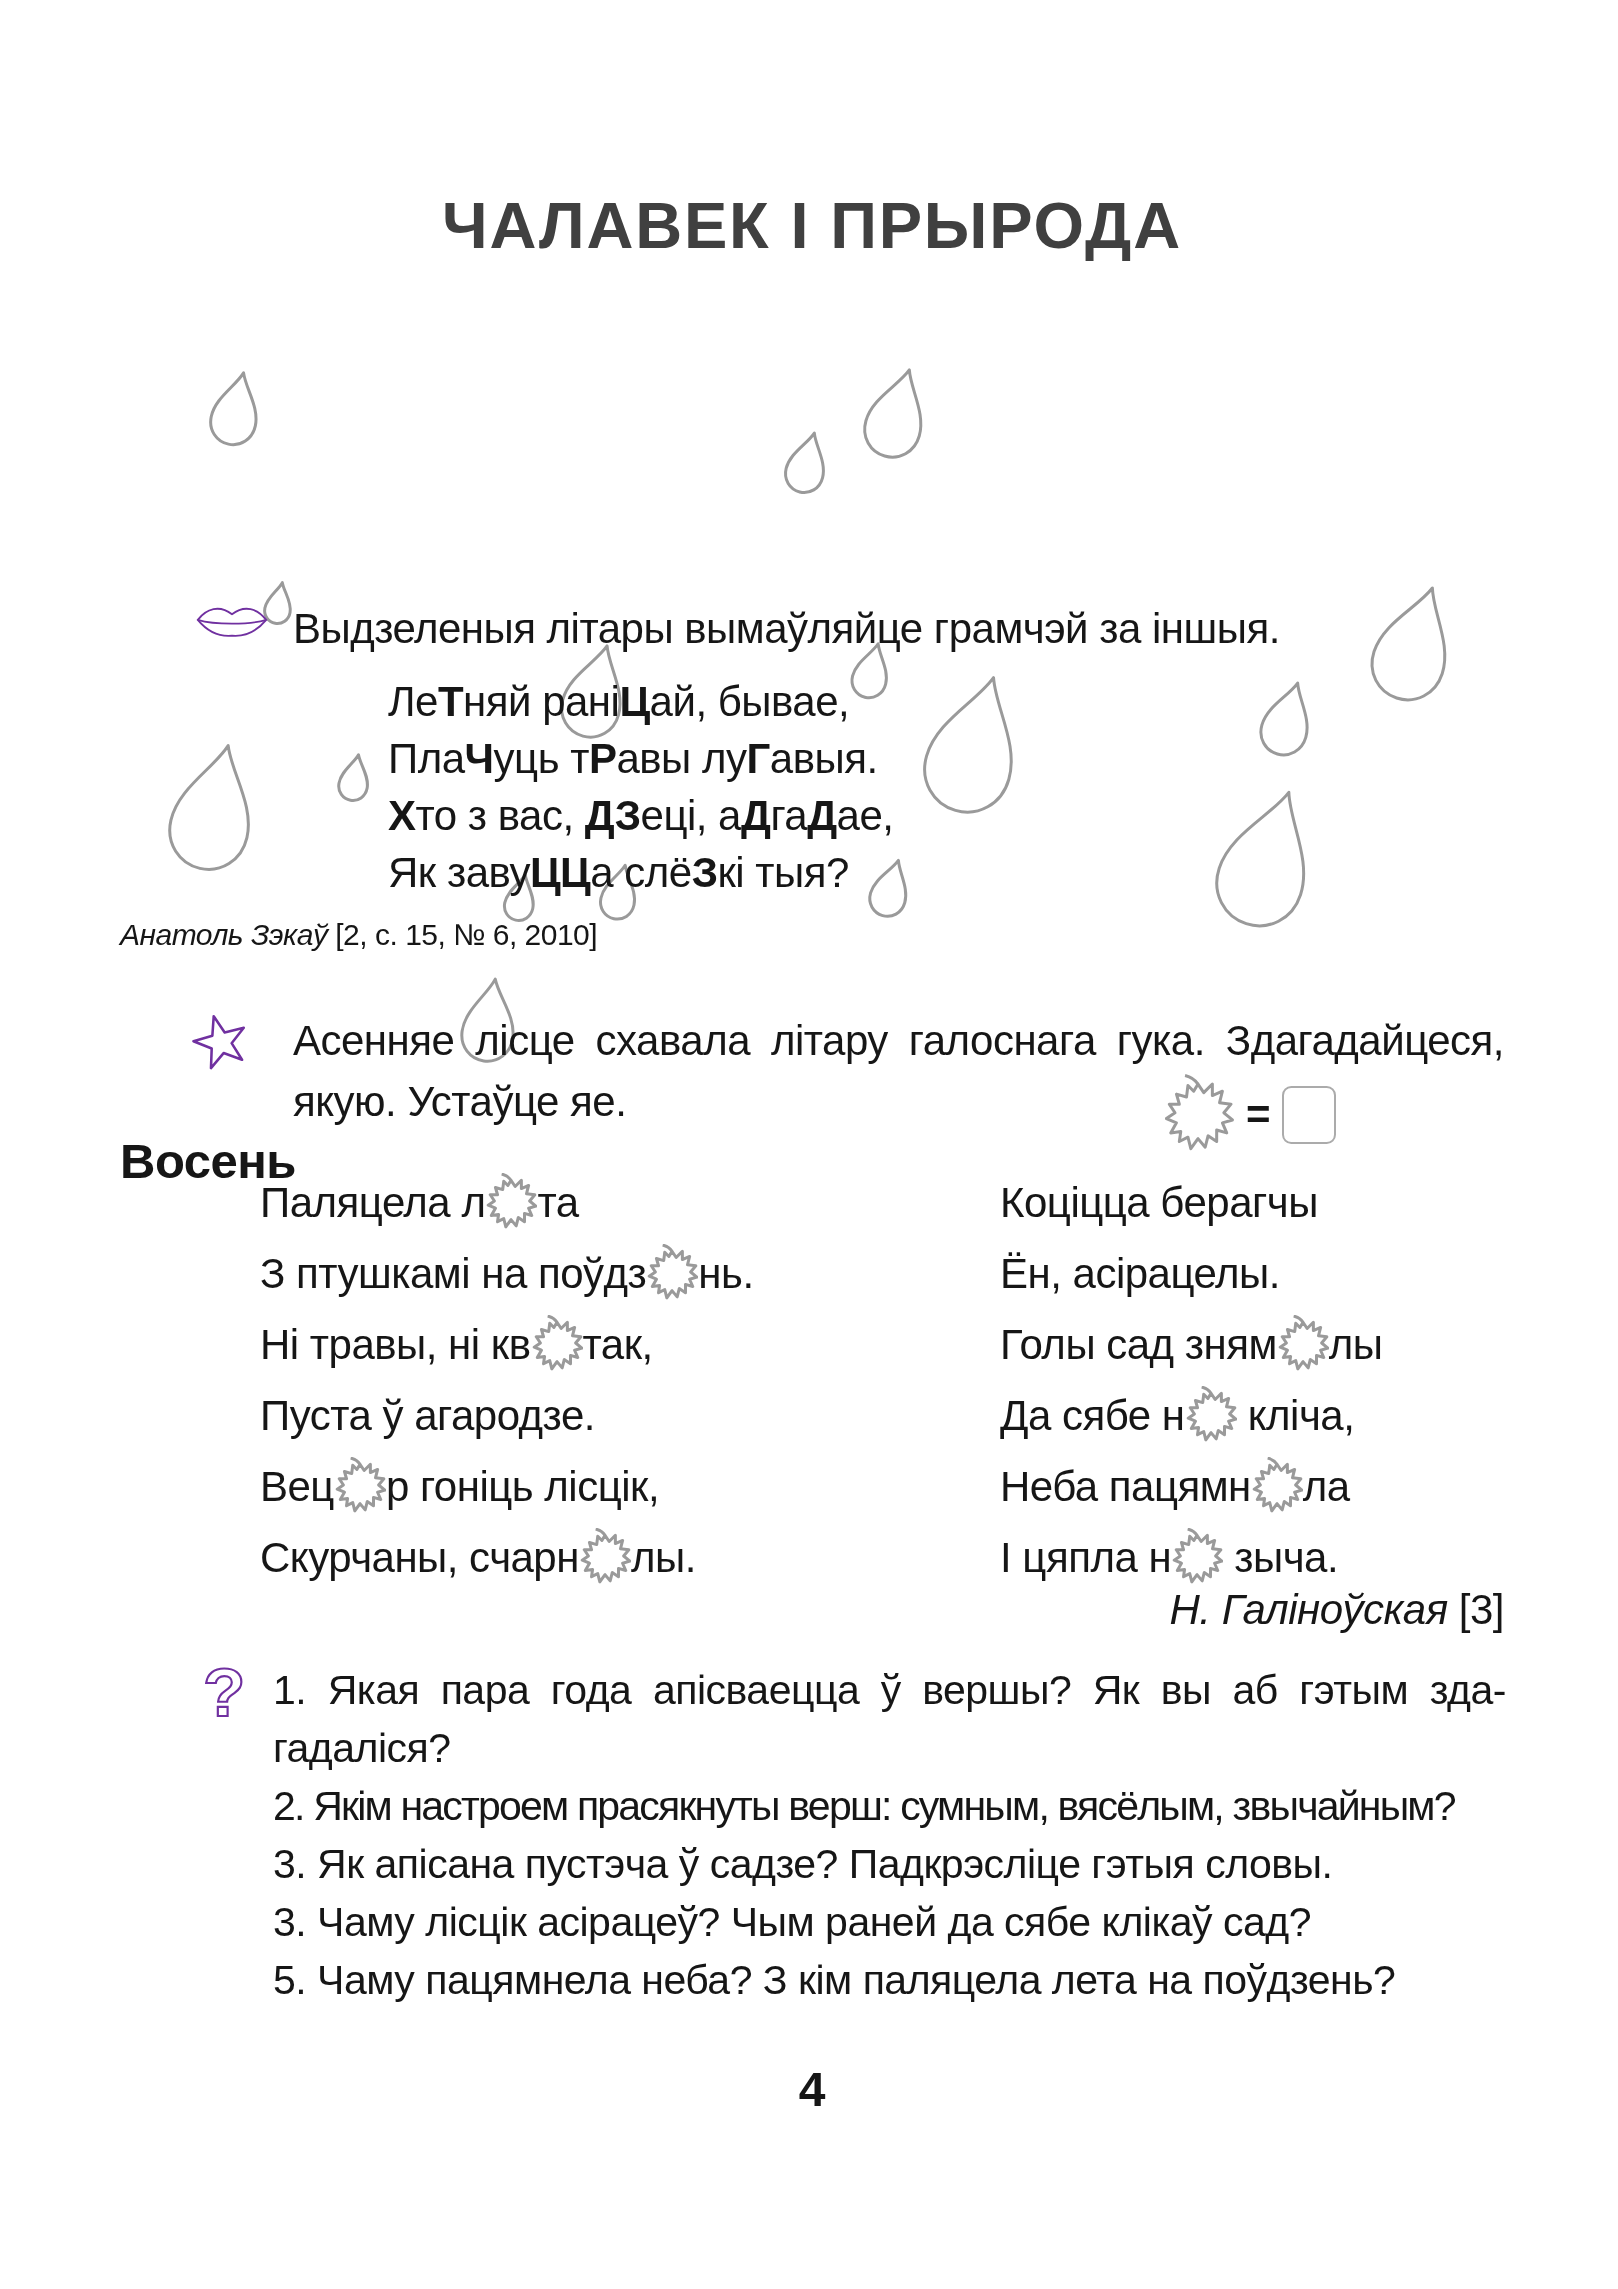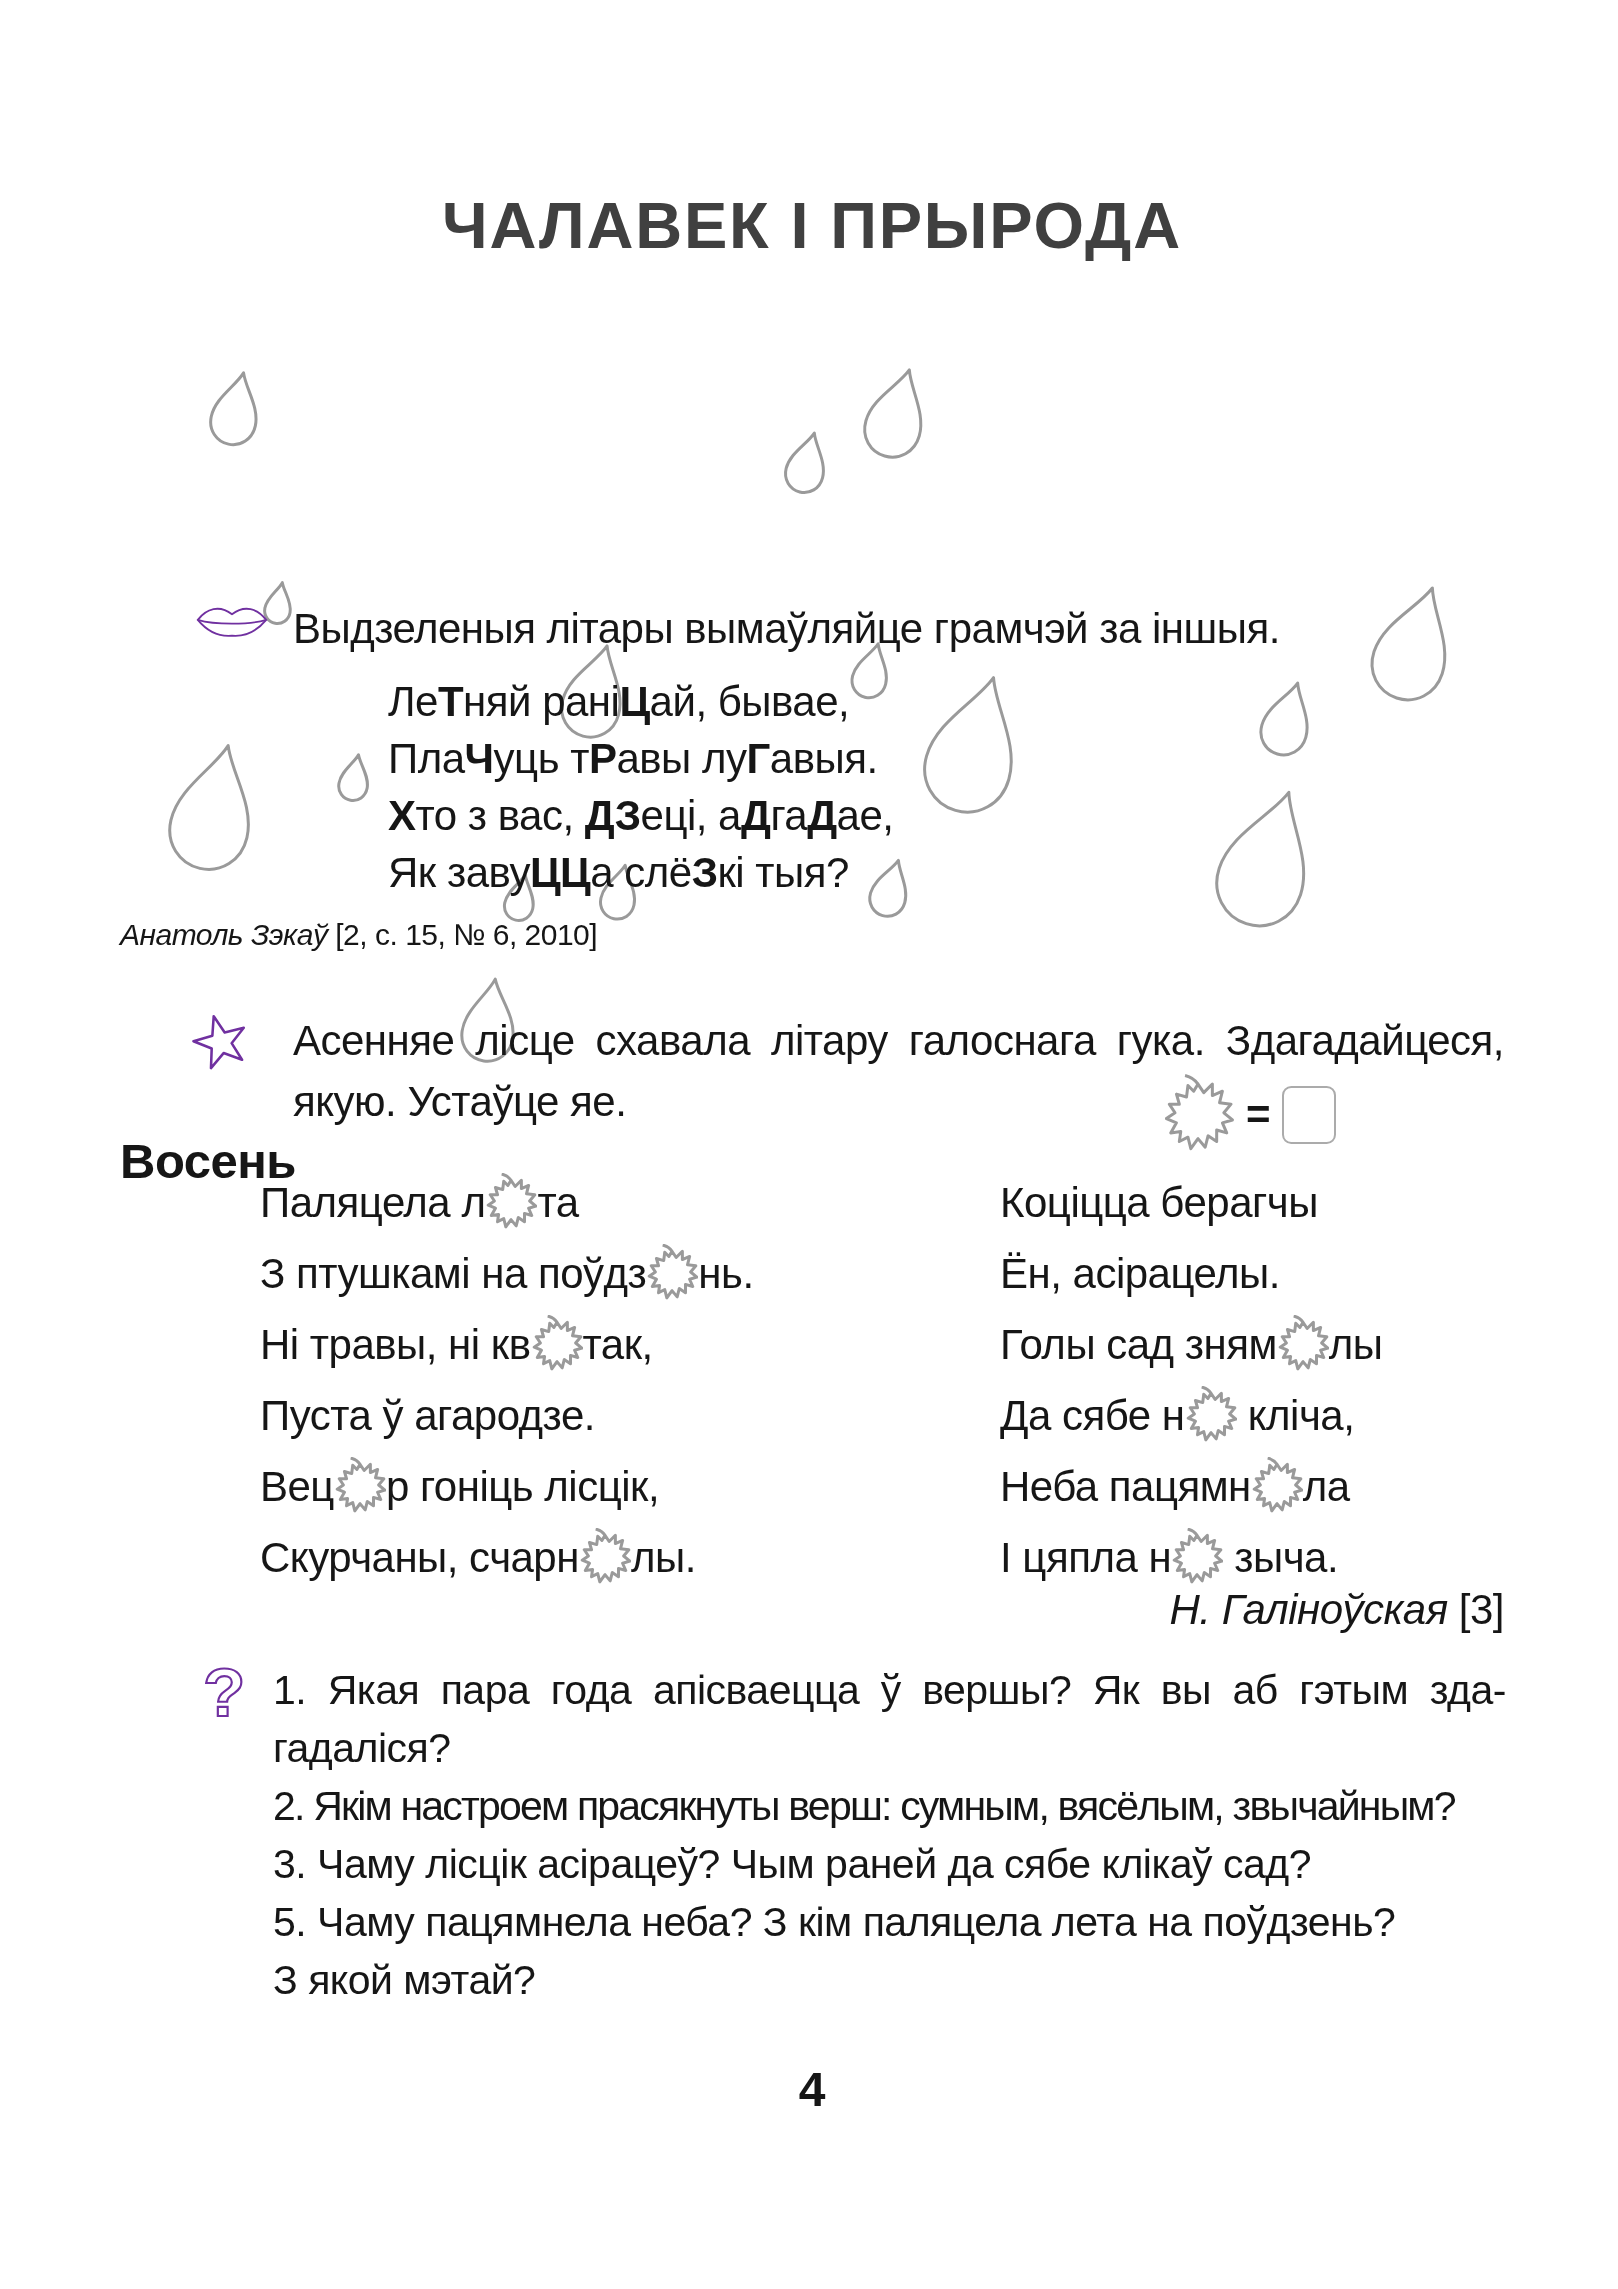--- a/index.html
+++ b/index.html
@@ -210,21 +210,21 @@
 
   <div class="attr2"><i>Н. Галіноўская</i>&nbsp;<span>[3]</span></div>
 
   <svg class="qmark-icon" viewBox="0 0 60 84">
     <text x="8" y="66" font-size="80" font-weight="bold" font-family="Liberation Sans, DejaVu Sans, sans-serif" fill="none" stroke="#7030A0" stroke-width="2.5">?</text>
   </svg>
   <div class="questions" id="questions">
       <div class="pline just">1. Якая пара года апісваецца ў вершы? Як вы аб гэтым зда-</div>
       <div class="pline">гадаліся?</div>
       <div class="pline cond">2. Якім настроем прасякнуты верш: сумным, вясёлым, звычайным?</div>
+      <div class="pline">3. Як апісана пустэча ў садзе? Падкрэсліце гэтыя словы.</div>
       <div class="pline">3. Чаму лісцік асірацеў? Чым раней да сябе клікаў сад?</div>
       <div class="pline">5. Чаму пацямнела неба? З кім паляцела лета на поўдзень?</div>
-      <div class="pline">З якой мэтай?</div>
     </div>
 
   <div class="pagenum">4</div>
 
 </div>
 
 
 </body></html>

